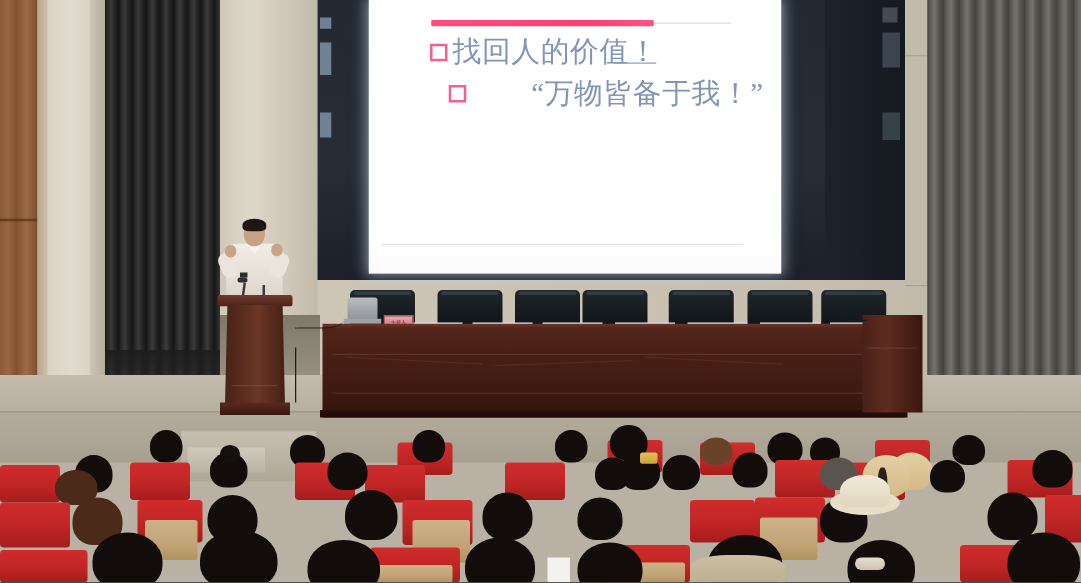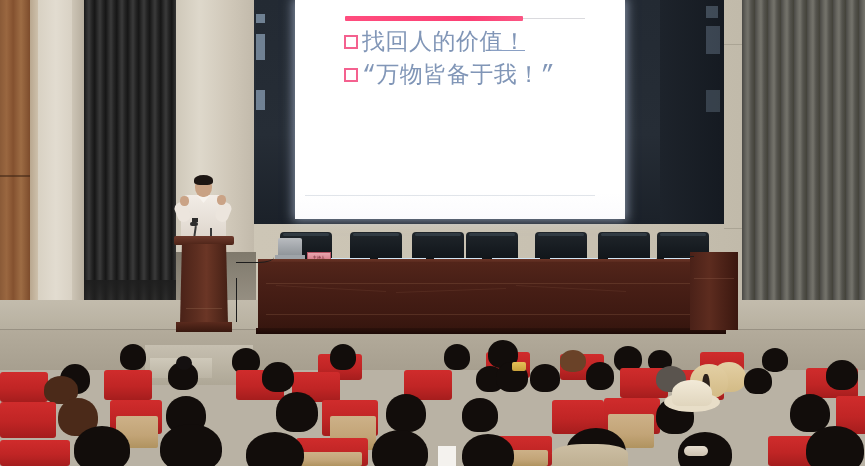--- a/index.html
+++ b/index.html
@@ -106,25 +106,25 @@
     border-radius:1px;
   }
   .slide-rule-tail{
     position:absolute;left:228px;top:18px;width:62px;height:1px;
     background:rgba(150,150,160,.35);
   }
   .slide-line{
     position:absolute;
     display:flex;align-items:center;
     color:#7e93b5;
-    font-family:Liberation Mono, monospace;
+    font-family:Liberation Serif, serif;
     white-space:nowrap;
   }
   .slide-line-1{left:49px;top:26px;font-size:23px;}
-  .slide-line-2{left:49px;top:59px;font-size:23px;}
+  .slide-line-2{left:64px;top:59px;font-size:23px;gap:48px;}
   .bullet-sq{
     display:inline-block;
     width:14px;height:14px;
     border:2.5px solid #f4618f;
     box-sizing:border-box;
     margin-right:4px;
     flex:0 0 auto;
   }
   .slide-txt-1{
     color:#8196b7;

